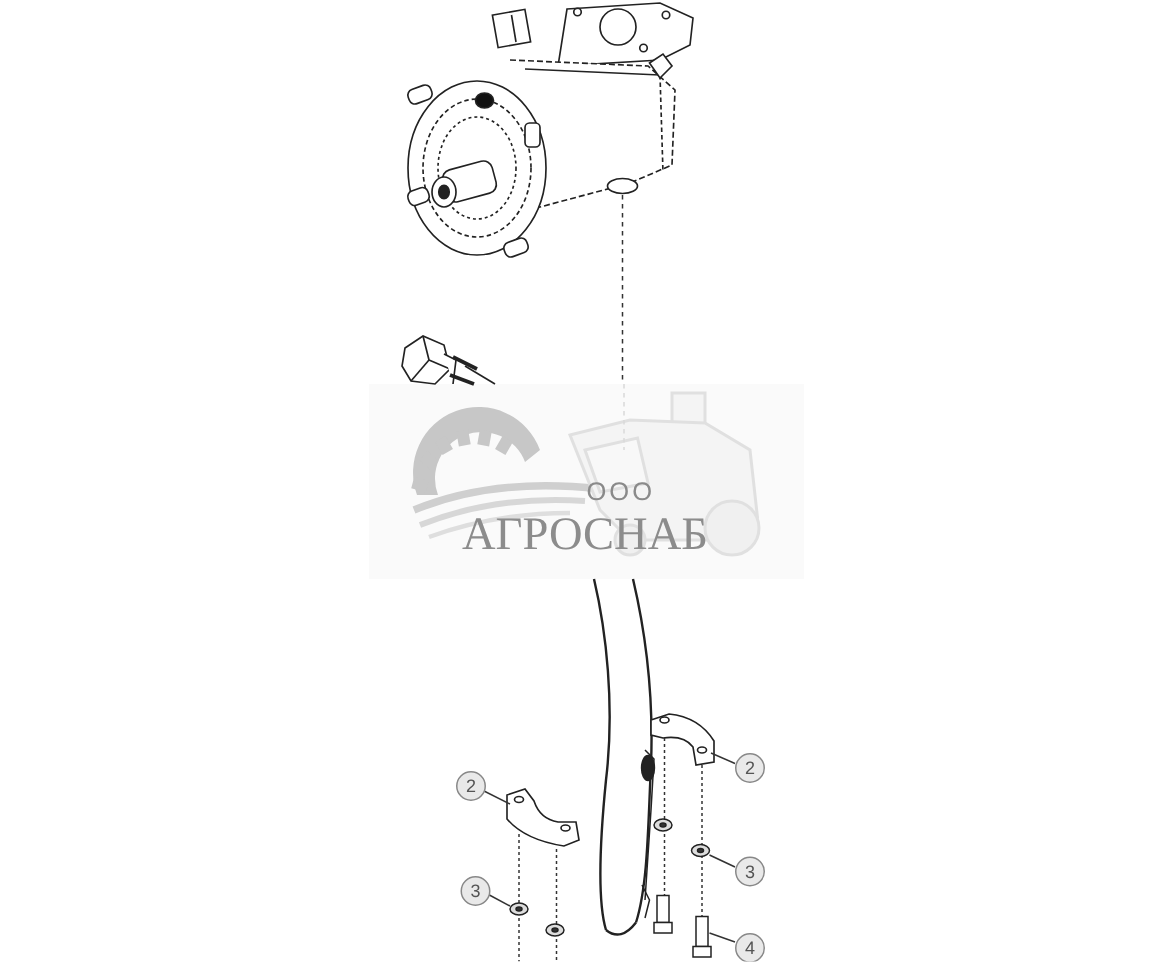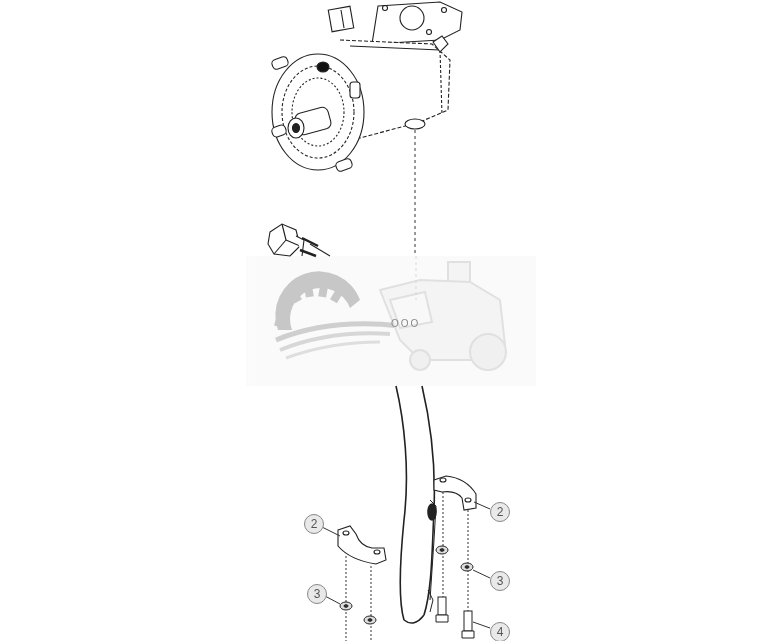--- a/index.html
+++ b/index.html
@@ -1,21 +1,21 @@
 <!DOCTYPE html>
 <html><head>
 <meta charset="utf-8">
 <style>
   html, body { margin:0; padding:0; background:#ffffff; }
   body { width:781px; height:641px; overflow:hidden; position:relative; font-family:"Liberation Serif", serif; }
   #stage { position:absolute; left:0; top:0; width:781px; height:641px; }
   .callout { position:absolute; width:18px; height:18px; border-radius:50%; border:1px solid #888;
     background:#e9e9e9; color:#555; font-family:"Liberation Sans", sans-serif; font-size:12px;
     text-align:center; line-height:18px; }
-  .wm-ooo { position:absolute; left:391px; top:318px; font-family:"Liberation Sans", sans-serif; font-size:10px; color:#8a8a8a; letter-spacing:2px; }
+  .wm-ooo { position:absolute; left:391px; top:318px; font-family:"Liberation Sans", sans-serif; font-size:17px; color:#8a8a8a; letter-spacing:2px; }
   .wm-name { position:absolute; left:308px; top:338px; font-family:"Liberation Serif", serif; font-size:31px; color:#8c8c8c; letter-spacing:0px; }
 </style>
 </head>
 <body>
 
 <div id="stage">
   <svg width="781" height="641" viewBox="0 0 781 641" xmlns="http://www.w3.org/2000/svg">
 
     <g opacity="0.55">
       <rect x="246" y="256" width="290" height="130" fill="#f7f7f7"></rect>
@@ -143,20 +143,21 @@
       <line x1="322" y1="527" x2="340" y2="536"></line>
       <line x1="490" y1="509" x2="474" y2="502"></line>
       <line x1="325" y1="596" x2="340" y2="604"></line>
       <line x1="490" y1="578" x2="473" y2="570"></line>
       <line x1="490" y1="628" x2="473" y2="622"></line>
     </g>
   </svg>
 
   
   <div class="wm-ooo">ООО</div>
+  <div class="wm-name">АГРОСНАБ</div>
 
   
   <div class="callout" style="left:304px;top:514px;">2</div>
   <div class="callout" style="left:490px;top:502px;">2</div>
   <div class="callout" style="left:307px;top:584px;">3</div>
   <div class="callout" style="left:490px;top:571px;">3</div>
   <div class="callout" style="left:490px;top:622px;">4</div>
 </div>
 
 </body></html>

